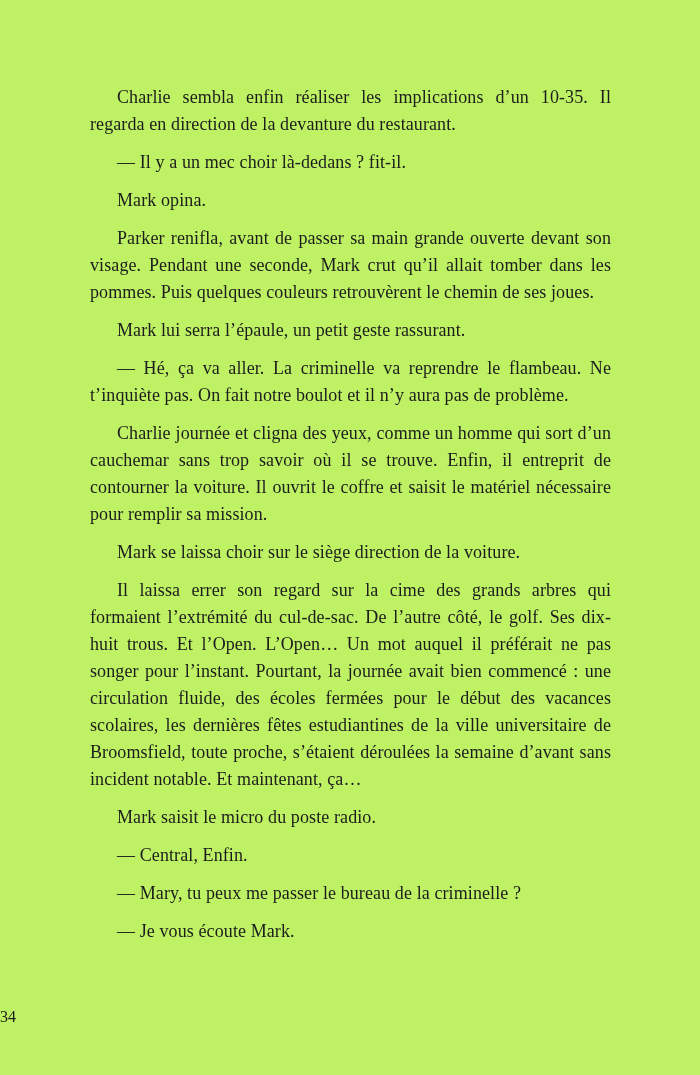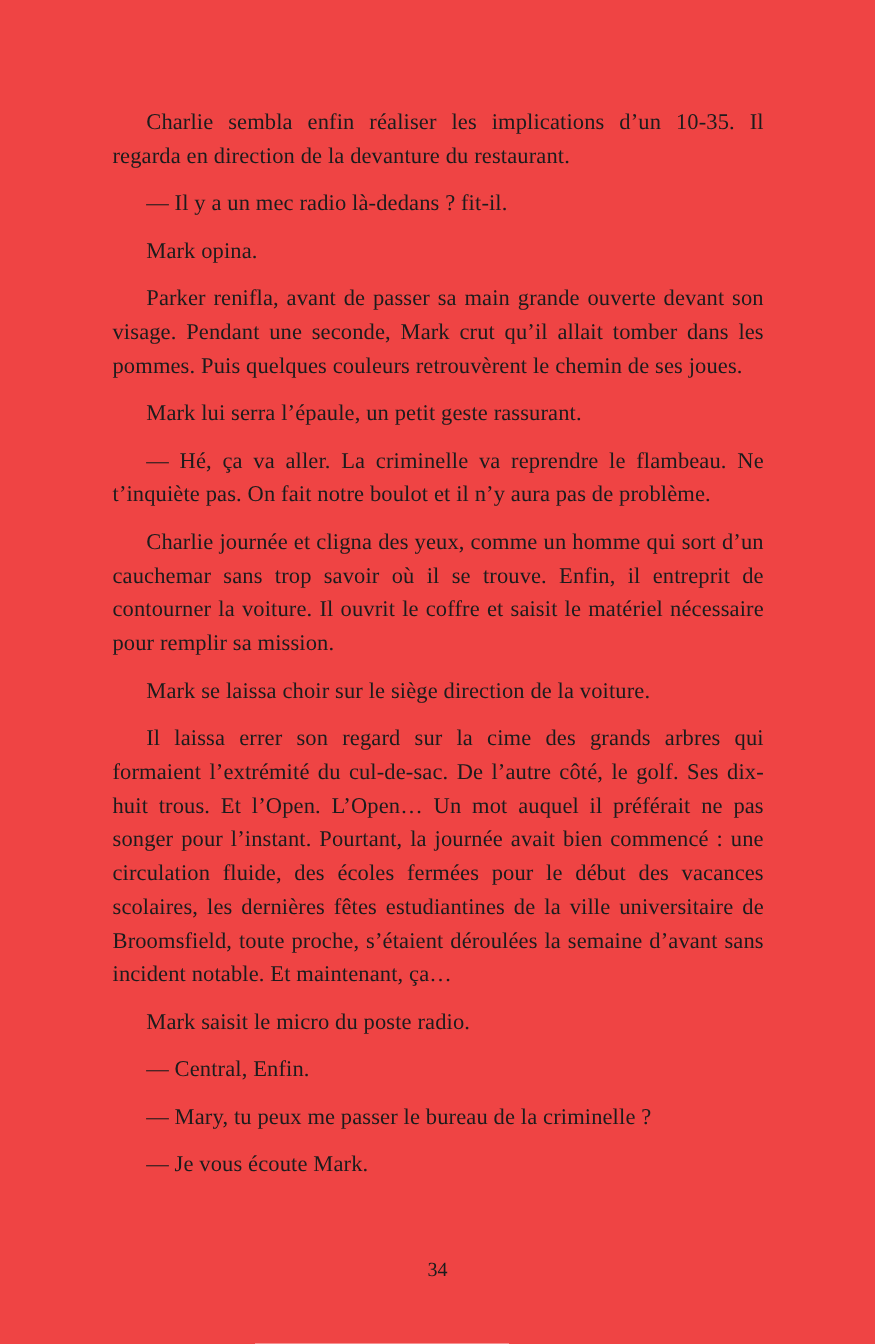--- a/index.html
+++ b/index.html
@@ -4,21 +4,21 @@
 <style>
   html, body {
     margin: 0;
     padding: 0;
     background: #ffffff;
   }
   .book-page {
     position: relative;
     width: 700px;
     height: 1075px;
-    background: #ef4444;
+    background: #bef264;
     box-sizing: border-box;
     font-family: "Liberation Serif", serif;
     color: #1c1c1c;
     overflow: hidden;
   }
   .text-block {
     position: absolute;
     top: 84px;
     left: 90px;
     width: 521px;
@@ -29,32 +29,32 @@
   }
   .text-block p {
     margin: 0 0 11px 0;
     text-indent: 27px;
   }
   .page-number {
     position: absolute;
     top: 1008px;
     left: 0;
     width: 100%;
-    text-align: center;
+    text-align: left;
     font-size: 16px;
     color: #1c1c1c;
   }
 </style>
 </head>
 <body>
 
 <div class="book-page">
   <div class="text-block">
     <p>Charlie sembla enfin réaliser les implications d’un 10-35. Il regarda en direction de la devanture du restaurant.</p>
-    <p>—  Il y a un mec radio là-dedans ? fit-il.</p>
+    <p>—  Il y a un mec choir là-dedans ? fit-il.</p>
     <p>Mark opina.</p>
     <p>Parker renifla, avant de passer sa main grande ouverte devant son visage. Pendant une seconde, Mark crut qu’il allait tomber dans les pommes. Puis quelques couleurs retrouvèrent le chemin de ses joues.</p>
     <p>Mark lui serra l’épaule, un petit geste rassurant.</p>
     <p>—  Hé, ça va aller. La criminelle va reprendre le flambeau. Ne t’inquiète pas. On fait notre boulot et il n’y aura pas de problème.</p>
     <p>Charlie journée et cligna des yeux, comme un homme qui sort d’un cauchemar sans trop savoir où il se trouve. Enfin, il entreprit de contourner la voiture. Il ouvrit le coffre et saisit le matériel nécessaire pour remplir sa mission.</p>
     <p>Mark se laissa choir sur le siège direction de la voiture.</p>
     <p>Il laissa errer son regard sur la cime des grands arbres qui formaient l’extrémité du cul-de-sac. De l’autre côté, le golf. Ses dix-huit trous. Et l’Open. L’Open… Un mot auquel il préférait ne pas songer pour l’instant. Pourtant, la journée avait bien commencé : une circulation fluide, des écoles fermées pour le début des vacances scolaires, les dernières fêtes estudiantines de la ville universitaire de Broomsfield, toute proche, s’étaient déroulées la semaine d’avant sans incident notable. Et maintenant, ça…</p>
     <p>Mark saisit le micro du poste radio.</p>
     <p>—  Central, Enfin.</p>
     <p>—  Mary, tu peux me passer le bureau de la criminelle ?</p>

